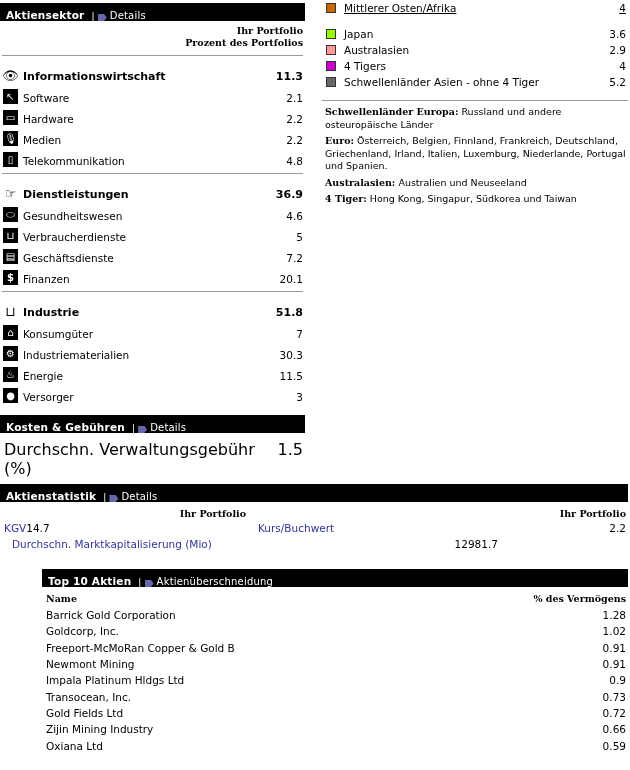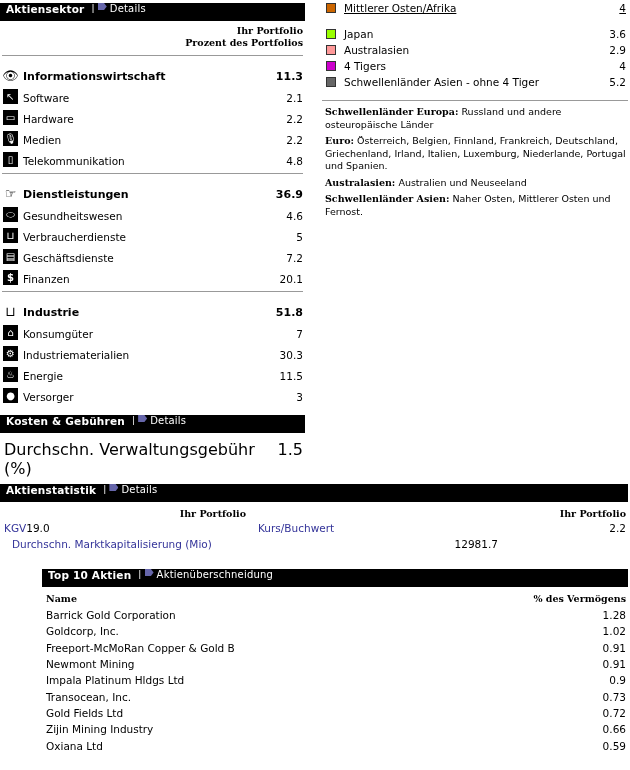--- a/index.html
+++ b/index.html
@@ -2,21 +2,21 @@
 <html><head>
 <meta charset="utf-8">
 <style>
   * { box-sizing: border-box; margin: 0; padding: 0; }
   body {
     width: 630px; height: 770px; background: #ffffff; overflow: hidden;
     font-family: "DejaVu Sans", sans-serif; font-size: 10px; color: #000;
     position: relative;
   }
   .hdr {
-    background: #000; color: #fff; height: 18px; display: flex; align-items: flex-start;
+    background: #000; color: #fff; height: 18px; display: flex; align-items: flex-end;
     padding-left: 6px; font-weight: bold; font-size: 10.5px; letter-spacing: 0.2px;
   }
   .hdr .sep { color: #fff; font-weight: normal; margin: 0 3px 0 7px; font-size: 9px; }
   .hdr .arrow { display: inline-block; width: 9px; height: 7px; background: #6666aa;
     clip-path: polygon(0 0, 70% 0, 100% 50%, 70% 100%, 0 100%); margin-right: 3px; }
   .hdr .link { font-weight: normal; font-size: 10px; color: #fff; cursor: pointer; }
 
   #left { position: absolute; left: 0; top: 3px; width: 305px; }
   .colhead { text-align: right; font-weight: bold; font-size: 9.5px; line-height: 12px;
     padding-top: 4px; padding-right: 2px; font-family: "DejaVu Serif", serif; }
@@ -198,38 +198,38 @@
   <div class="rrow">
     <span class="sw" style="background:#666666;"></span>
     <span class="lbl">Schwellenländer Asien - ohne 4 Tiger</span>
     <span class="val">5.2</span>
   </div>
   <div class="rrule"></div>
 
   <div class="note"><b>Schwellenländer Europa:</b><span> Russland und andere osteuropäische Länder</span></div>
   <div class="note"><b>Euro:</b><span> Österreich, Belgien, Finnland, Frankreich, Deutschland, Griechenland, Irland, Italien, Luxemburg, Niederlande, Portugal und Spanien.</span></div>
   <div class="note"><b>Australasien:</b><span> Australien und Neuseeland</span></div>
-  <div class="note"><b>Schwellenländer Asien:</b><span> Naher Osten, Mittlerer Osten und Fernost.</span></div>
+  <div class="note"><b>4 Tiger:</b><span> Hong Kong, Singapur, Südkorea und Taiwan</span></div>
 </div>
 
 <div id="stats">
   <div class="hdr">
     <span>Aktienstatistik</span>
     <span class="sep">|</span>
     <span class="arrow"></span>
     <span class="link">Details</span>
   </div>
   <div class="statgrid">
     <div class="h">Ihr Portfolio</div>
     <div></div>
     <div class="h">Ihr Portfolio</div>
 
     <div class="cell">
       <a>KGV</a>
-      <span class="num">19.0</span>
+      <span class="num">14.7</span>
     </div>
     <div class="cell" style="padding-left:12px;">
       <a>Kurs/Buchwert</a>
     </div>
     <div class="cell num" style="justify-content:flex-end;">
       <span>2.2</span>
     </div>
 
     <div class="cell" style="padding-left:12px;">
       <a>Durchschn. Marktkapitalisierung (Mio)</a>

